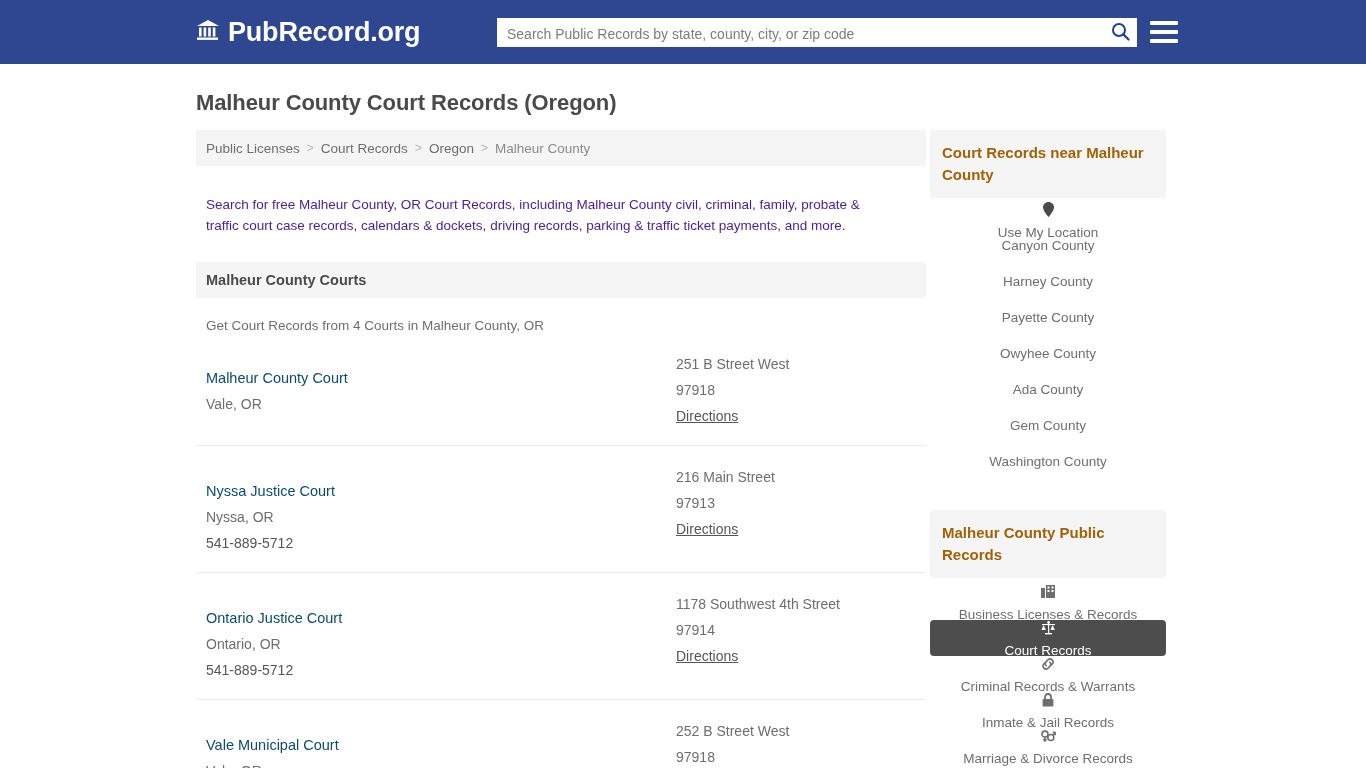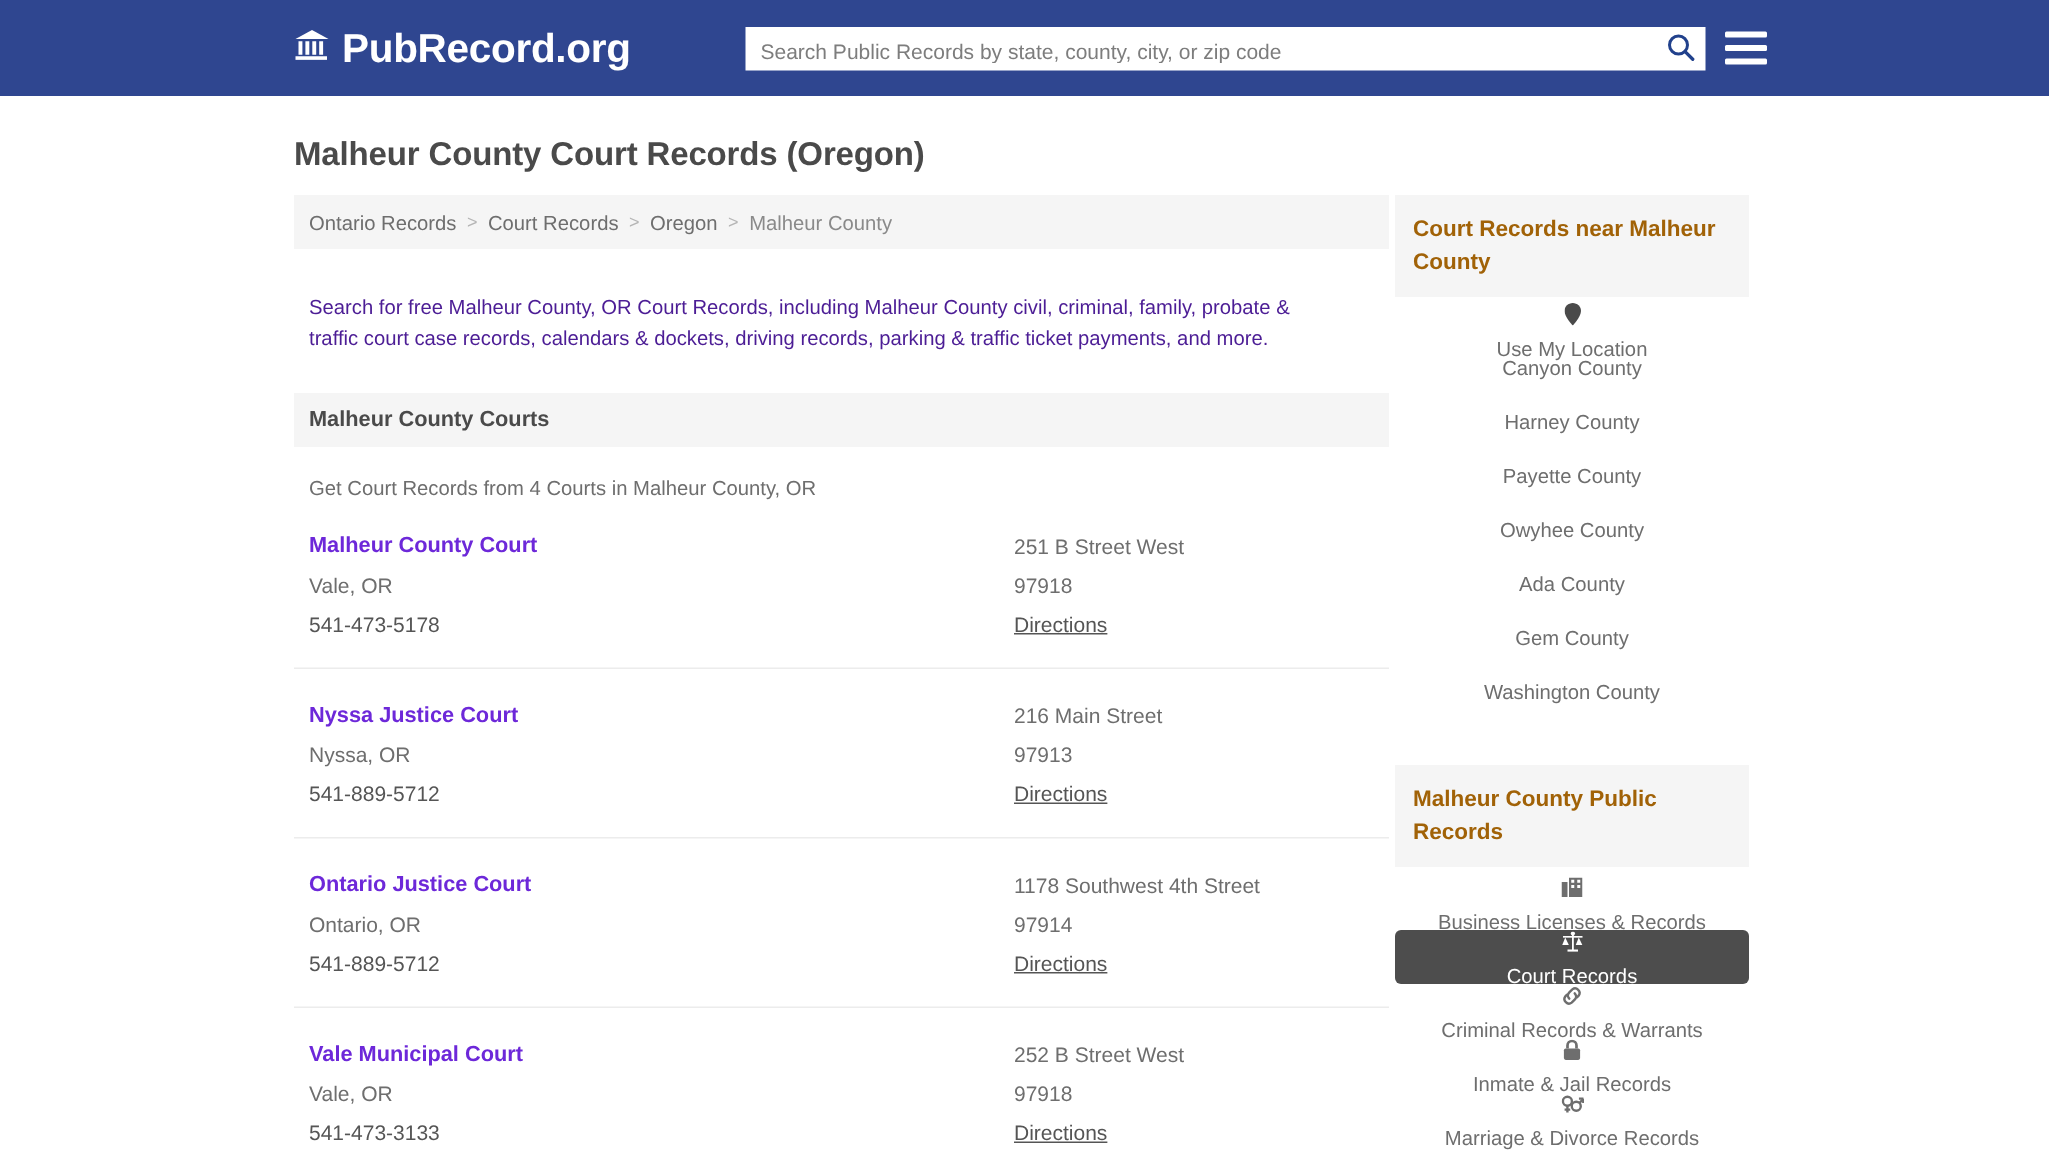--- a/index.html
+++ b/index.html
@@ -153,23 +153,24 @@
   .entry {
     display: flex;
     padding: 18px 10px 16px 10px;
     border-bottom: 1px solid #ececec;
   }
   .entry:last-child { border-bottom: 0; }
   .entry-left { width: 470px; }
   .entry-right { flex: 1; }
   .entry-name {
     font-size: 14.5px;
-    font-weight: bold;
-    color: #6d28d9;
+    font-weight: normal;
+    color: #0c4a6e;
     line-height: 26px;
+    margin-top: 14px;
   }
   .entry-line {
     font-size: 14px;
     color: #6e6e6e;
     line-height: 26px;
   }
   .entry-phone {
     font-size: 14px;
     color: #555;
     line-height: 26px;
@@ -262,39 +263,38 @@
 
 <div class="page">
 
   <h1 class="page-title">Malheur County Court Records (Oregon)</h1>
 
   <div class="columns">
 
     <div class="main-col">
 
       <div class="breadcrumb">
-        <a href="#">Ontario Records</a>
+        <a href="#">Public Licenses</a>
         <span class="sep">&gt;</span>
         <a href="#">Court Records</a>
         <span class="sep">&gt;</span>
         <a href="#">Oregon</a>
         <span class="sep">&gt;</span>
         <span class="current">Malheur County</span>
       </div>
 
       <p class="intro">Search for free Malheur County, OR Court Records, including Malheur County civil, criminal, family, probate &amp; traffic court case records, calendars &amp; dockets, driving records, parking &amp; traffic ticket payments, and more.</p>
 
       <div class="section-head">Malheur County Courts</div>
       <div class="section-sub">Get Court Records from 4 Courts in Malheur County, OR</div>
 
       <div class="entry">
         <div class="entry-left">
           <div class="entry-name">Malheur County Court</div>
           <div class="entry-line">Vale, OR</div>
-          <div class="entry-phone">541-473-5178</div>
         </div>
         <div class="entry-right">
           <div class="entry-addr">251 B Street West</div>
           <div class="entry-addr">97918</div>
           <a class="directions" href="#">Directions</a>
         </div>
       </div>
 
       <div class="entry">
         <div class="entry-left">

